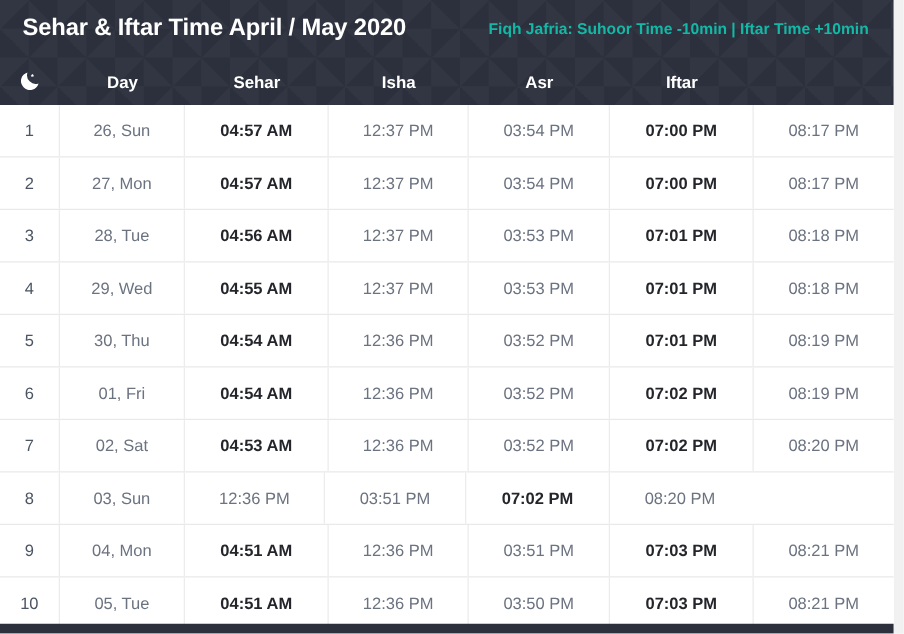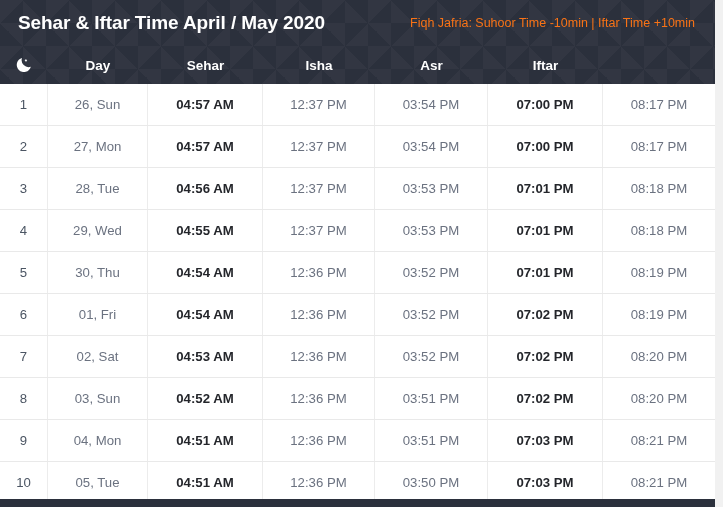--- a/index.html
+++ b/index.html
@@ -61,22 +61,22 @@
   .header-title {
     font-size: 19px;
     font-weight: bold;
     letter-spacing: -0.1px;
     white-space: nowrap;
   }
 
   .header-note {
     margin-left: auto;
     font-size: 12.5px;
-    font-weight: normal;
-    color: #f97316;
+    font-weight: bold;
+    color: #14b8a6;
     white-space: nowrap;
     padding-right: 4px;
   }
 
   .header-cols {
     position: relative;
     z-index: 2;
     height: 38px;
     display: flex;
     align-items: center;
@@ -248,21 +248,20 @@
         <div class="cell col-day">02, Sat</div>
         <div class="cell col-sehar highlight">04:53 AM</div>
         <div class="cell col-dhuhr">12:36 PM</div>
         <div class="cell col-asr">03:52 PM</div>
         <div class="cell col-iftar highlight">07:02 PM</div>
         <div class="cell col-isha">08:20 PM</div>
       </div>
       <div class="row">
         <div class="cell col-index">8</div>
         <div class="cell col-day">03, Sun</div>
-        <div class="cell col-sehar highlight">04:52 AM</div>
         <div class="cell col-dhuhr">12:36 PM</div>
         <div class="cell col-asr">03:51 PM</div>
         <div class="cell col-iftar highlight">07:02 PM</div>
         <div class="cell col-isha">08:20 PM</div>
       </div>
       <div class="row">
         <div class="cell col-index">9</div>
         <div class="cell col-day">04, Mon</div>
         <div class="cell col-sehar highlight">04:51 AM</div>
         <div class="cell col-dhuhr">12:36 PM</div>

